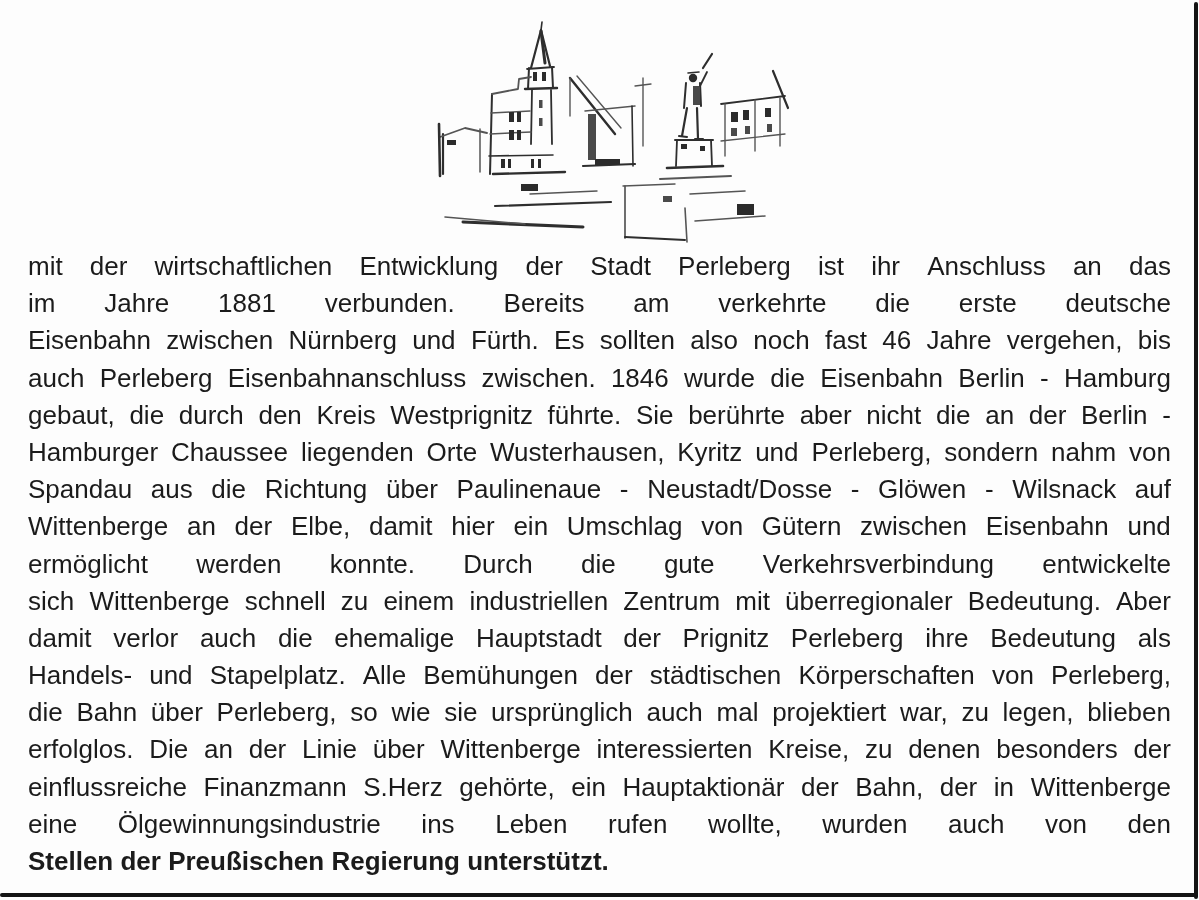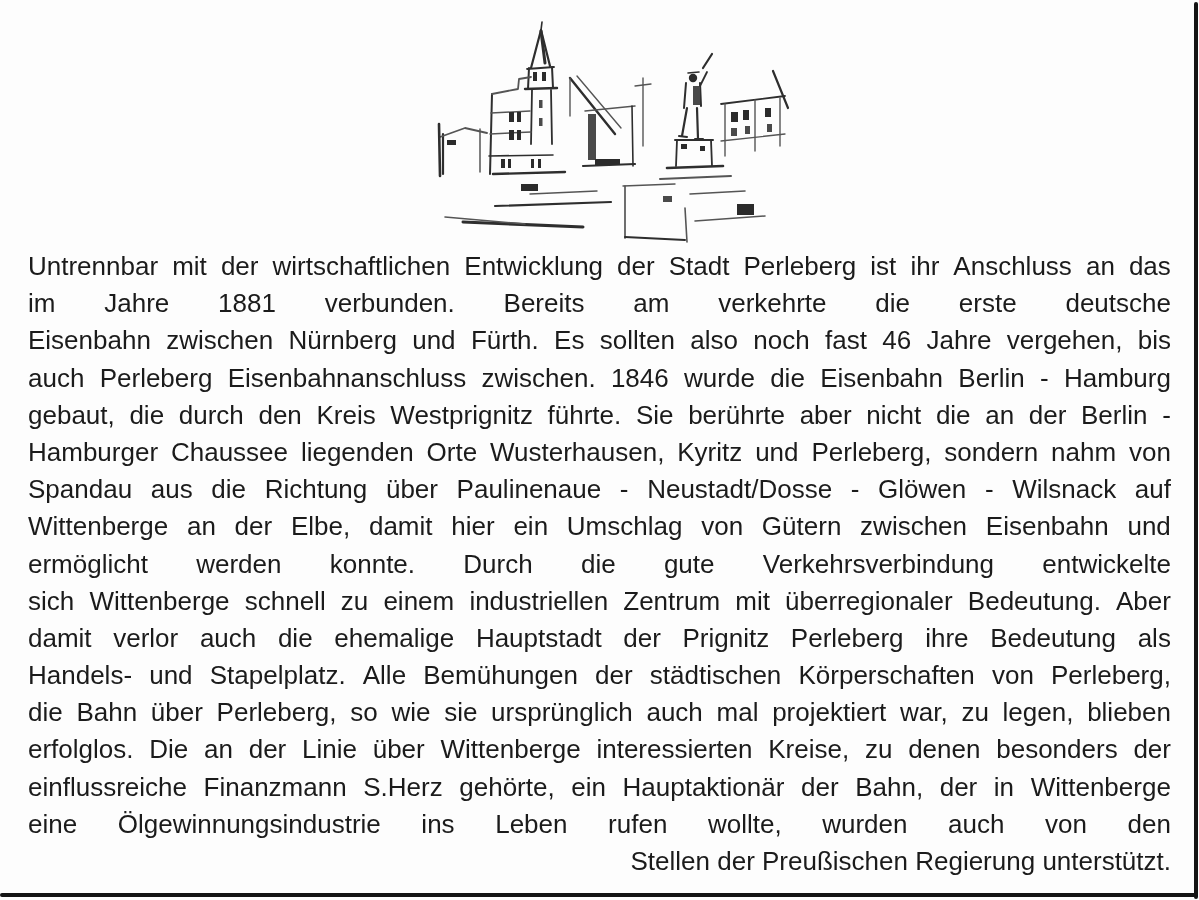--- a/index.html
+++ b/index.html
@@ -27,21 +27,21 @@
   }
   .text-block{
     position:absolute;left:28px;top:248px;width:1143px;
     color:#1b1b1b;font-size:26px;
   }
   .text-line{
     display:flex;justify-content:space-between;
     height:37.2px;overflow:hidden;
   }
   .text-line span{line-height:37.2px;white-space:nowrap;}
-  .text-line.last{display:block;text-align:right;line-height:37.2px;}
+  .text-line.last{display:block;text-align:left;line-height:37.2px;font-weight:bold;}
   svg .ink{stroke:#2e2e2e;fill:none;stroke-linecap:round;stroke-linejoin:round;}
   svg .ink-soft{stroke:#555;fill:none;stroke-linecap:round;stroke-linejoin:round;}
   svg .blot{fill:#2b2b2b;stroke:none;}
   svg .blot-soft{fill:#4a4a4a;stroke:none;}
 </style>
 </head>
 <body>
 
 <div class="page">
 
@@ -133,21 +133,20 @@
 
     <path class="ink" d="M60,190 L176,186" stroke-width="2.2"></path>
     <path class="ink" d="M28,206 L148,211" stroke-width="3"></path>
     <path class="ink-soft" d="M10,201 L90,208" stroke-width="1.6"></path>
     <path class="ink-soft" d="M95,178 L162,175" stroke-width="1.4"></path>
     <rect class="blot" x="86" y="168" width="17" height="7"></rect>
   </svg>
 
   <div class="text-block">
     <div class="text-line">
-        <span>Untrennbar</span>
         <span>mit</span>
         <span>der</span>
         <span>wirtschaftlichen</span>
         <span>Entwicklung</span>
         <span>der</span>
         <span>Stadt</span>
         <span>Perleberg</span>
         <span>ist</span>
         <span>ihr</span>
         <span>Anschluss</span>

